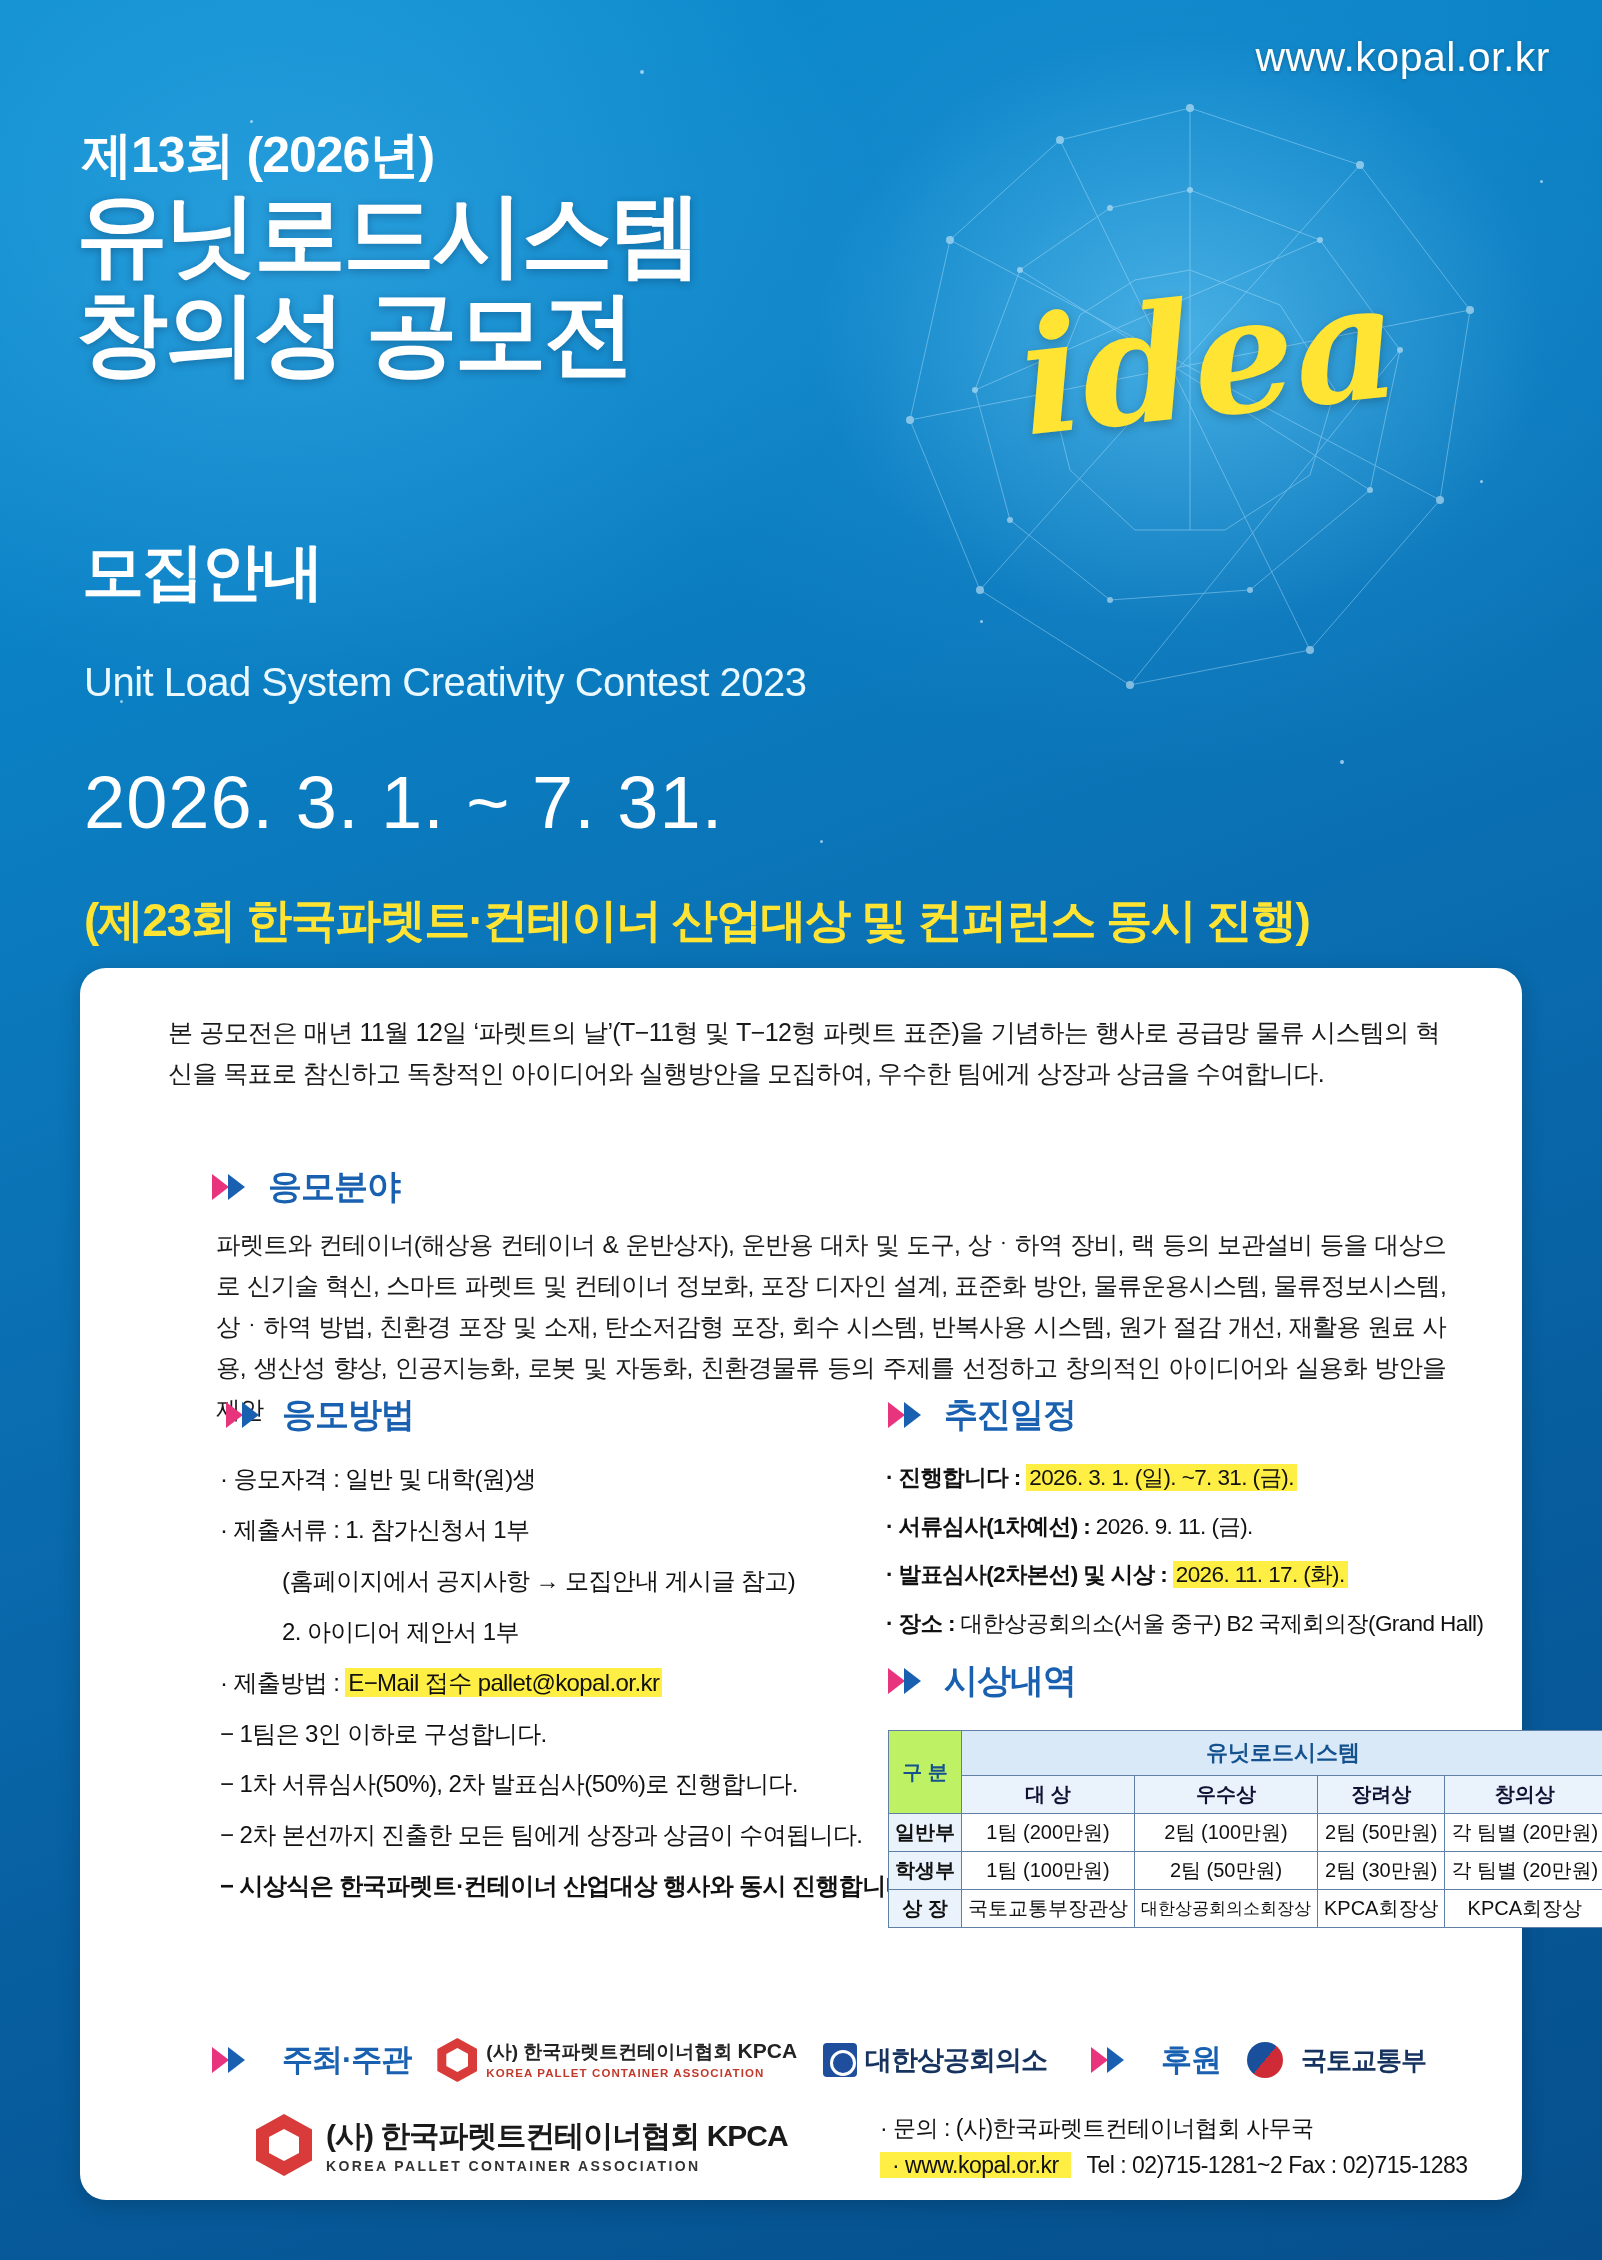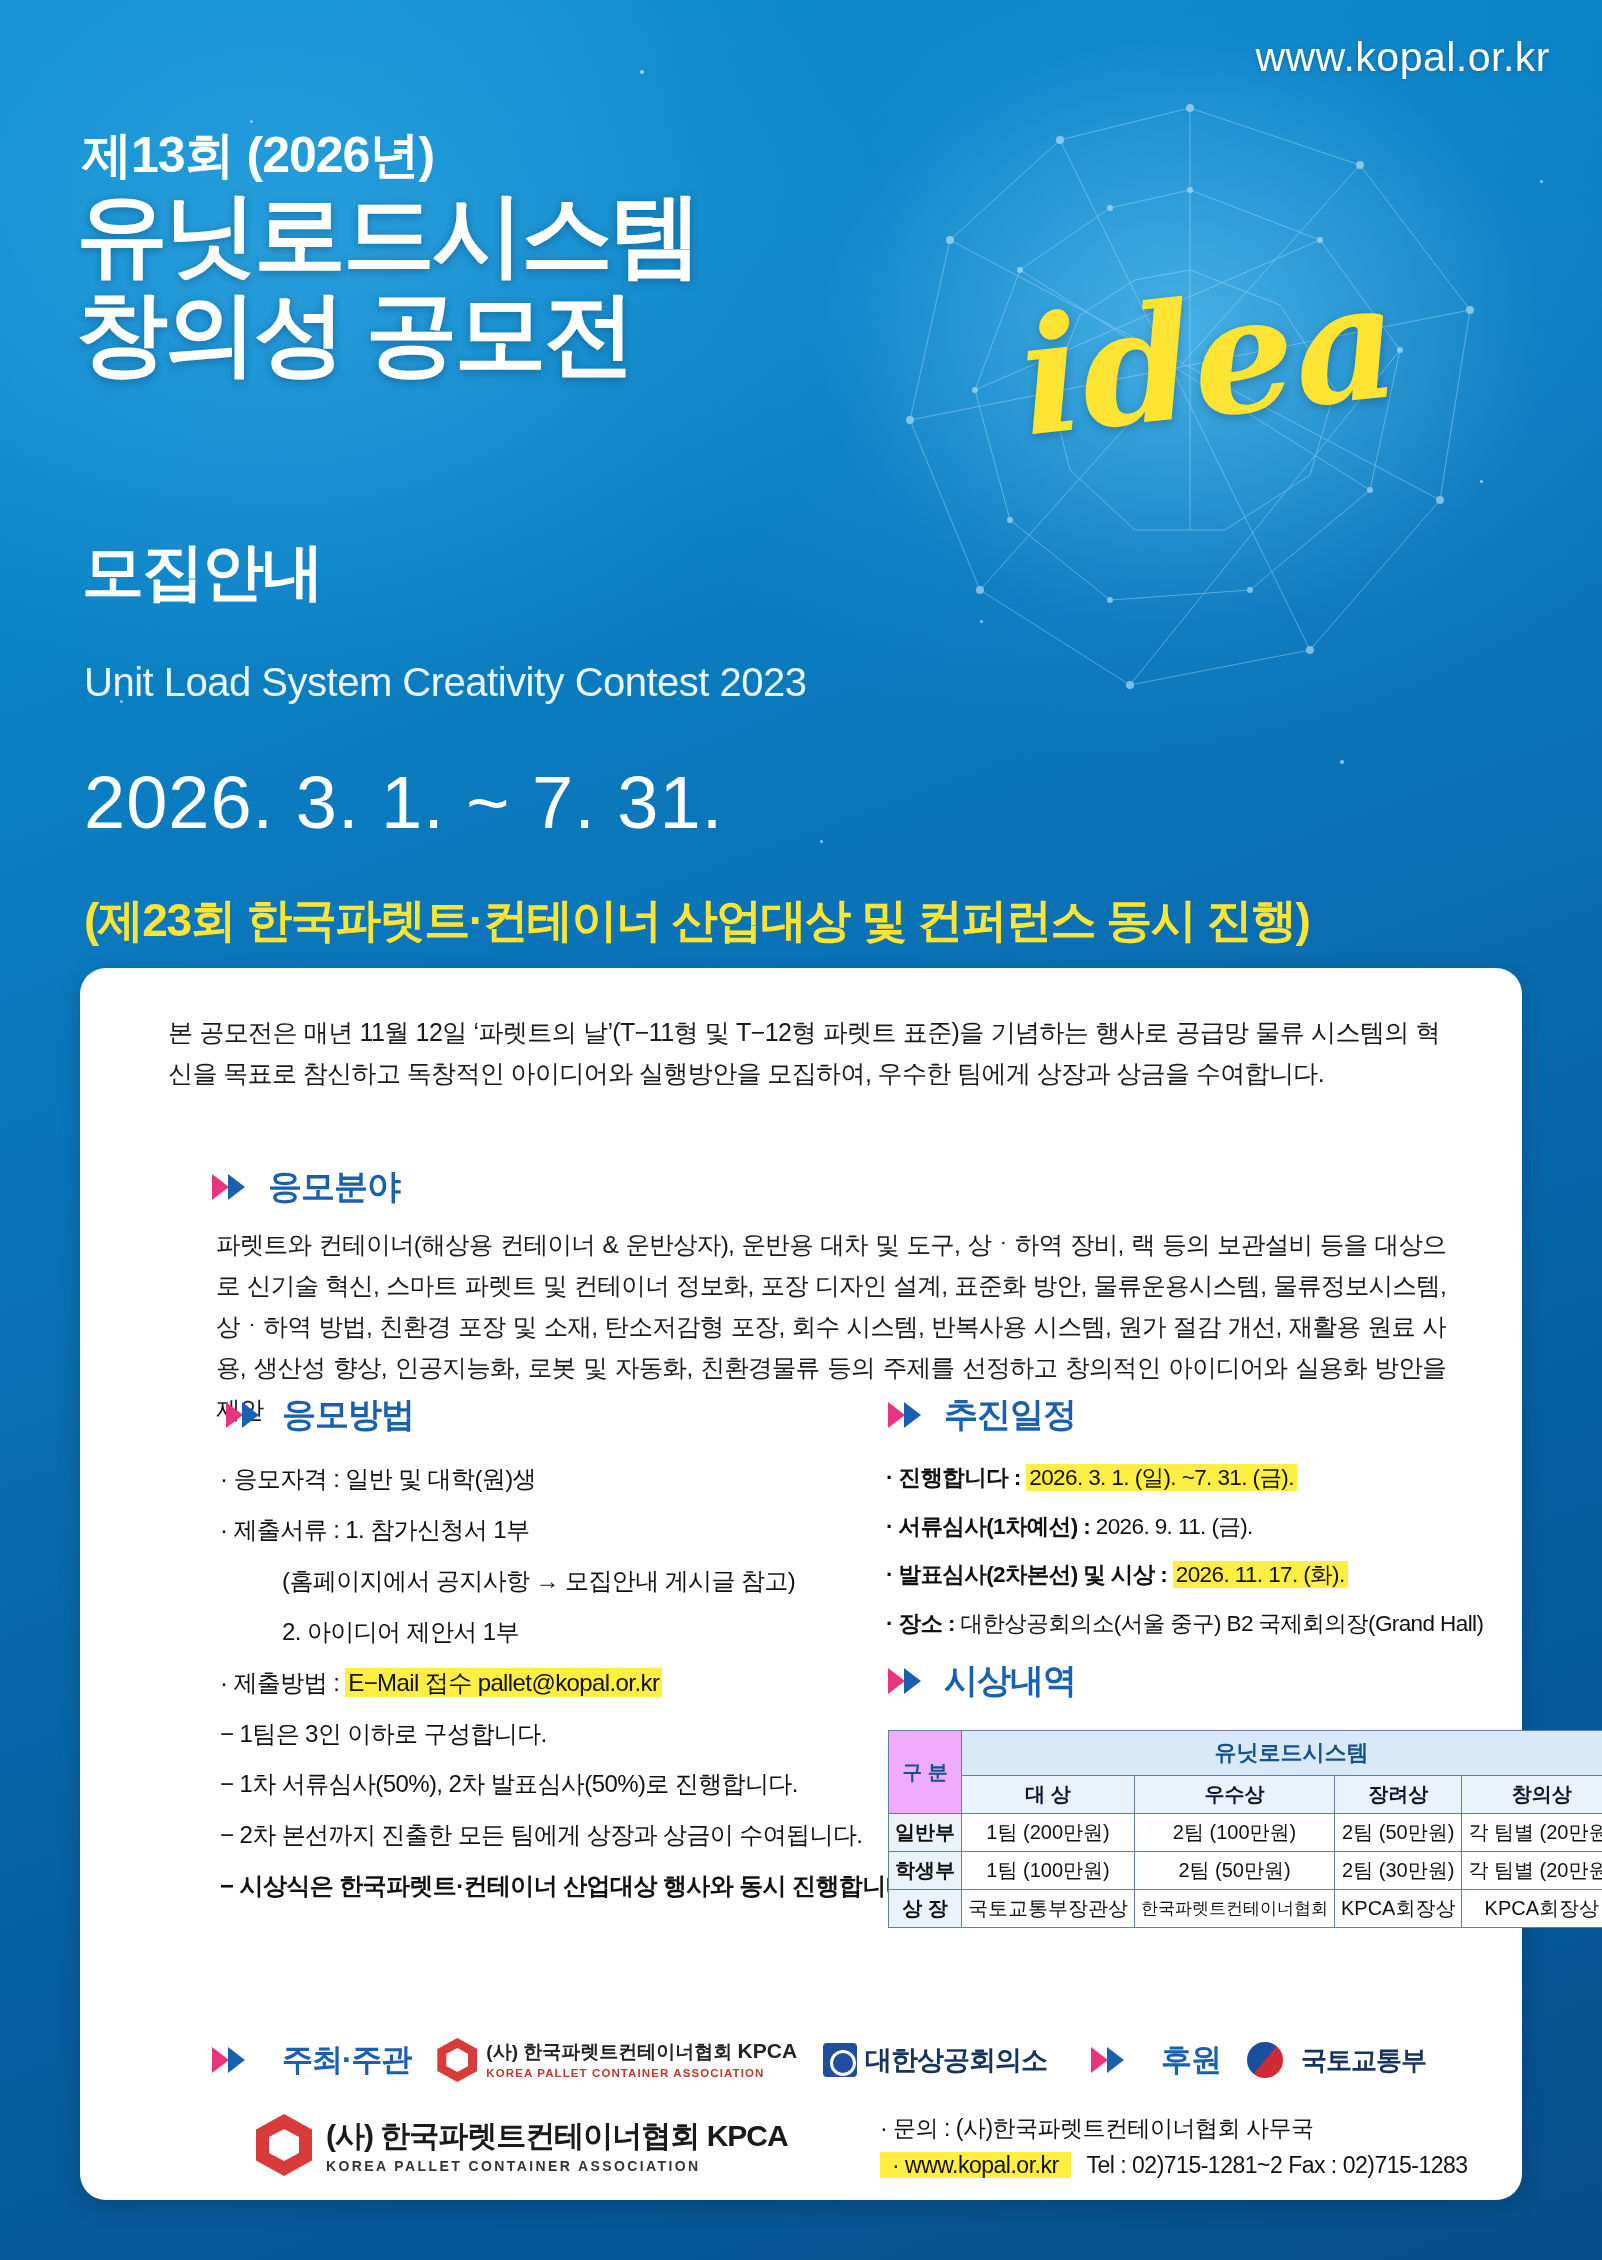--- a/index.html
+++ b/index.html
@@ -98,21 +98,21 @@
   table.prize{
     position:absolute;left:808px;top:1250px;border-collapse:collapse;
     font-size:20px;color:#111;background:#fff;
   }
   table.prize th,table.prize td{
     border:1px solid #5f7fa5;text-align:center;padding:5px 6px;white-space:nowrap;
   }
   table.prize thead th.title{background:#d9e9f7;color:#14528f;font-weight:bold;font-size:22px;padding:7px;}
   table.prize thead th.sub{background:#eaf3fb;font-weight:bold;color:#113;}
   table.prize td.rowhead{background:#eaf3fb;font-weight:bold;}
-  table.prize th.gubun{background:#f0abfc;color:#14528f;font-weight:bold;}
+  table.prize th.gubun{background:#bef264;color:#14528f;font-weight:bold;}
 
   
   .sponsor-row{position:absolute;left:132px;top:1070px;display:flex;align-items:center;gap:26px;}
   .lbl-blue{color:#1961b0;font-size:31px;font-weight:bold;letter-spacing:-1px;}
   .logo-kpca{display:flex;align-items:center;gap:9px;}
   .hexmark{width:40px;height:44px;background:#d93b3b;
     clip-path:polygon(50% 0,100% 25%,100% 75%,50% 100%,0 75%,0 25%);position:relative;}
   .hexmark:after{content:"";position:absolute;left:9px;top:10px;width:22px;height:24px;background:#fff;
     clip-path:polygon(50% 0,100% 25%,100% 75%,50% 100%,0 75%,0 25%);}
   .kpca-t1{font-size:19px;font-weight:bold;color:#222;line-height:1.15;}
@@ -278,21 +278,21 @@
         <tr>
           <td class="rowhead">학생부</td>
           <td>1팀 (100만원)</td>
           <td>2팀 (50만원)</td>
           <td>2팀 (30만원)</td>
           <td>각 팀별 (20만원)</td>
         </tr>
         <tr>
           <td class="rowhead">상    장</td>
           <td>국토교통부장관상</td>
-          <td style="font-size:17px;">한국파렛트컨테이너협회</td>
+          <td style="font-size:17px;">대한상공회의소회장상</td>
           <td>KPCA회장상</td>
           <td>KPCA회장상</td>
         </tr>
       </tbody>
     </table>
 
     <div class="sponsor-row">
       <span class="arrow" style="display:inline-block;width:44px;height:30px;position:relative;">
         <svg width="44" height="30" viewBox="0 0 44 30">
           <polygon points="0,2 17,15 0,28" fill="#e8337d"></polygon>

